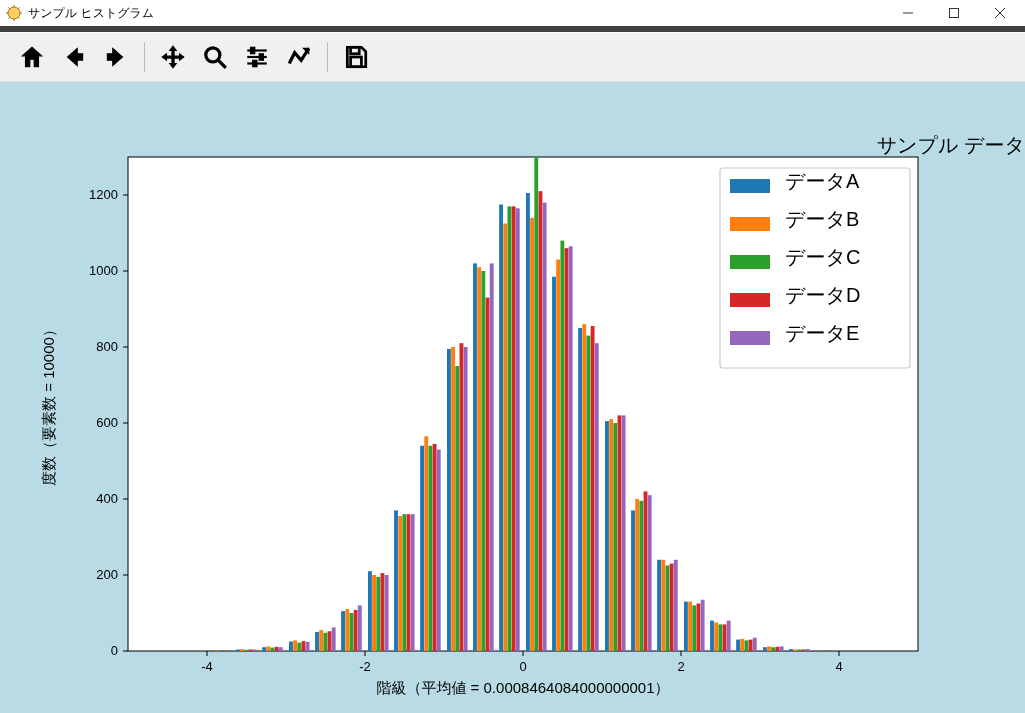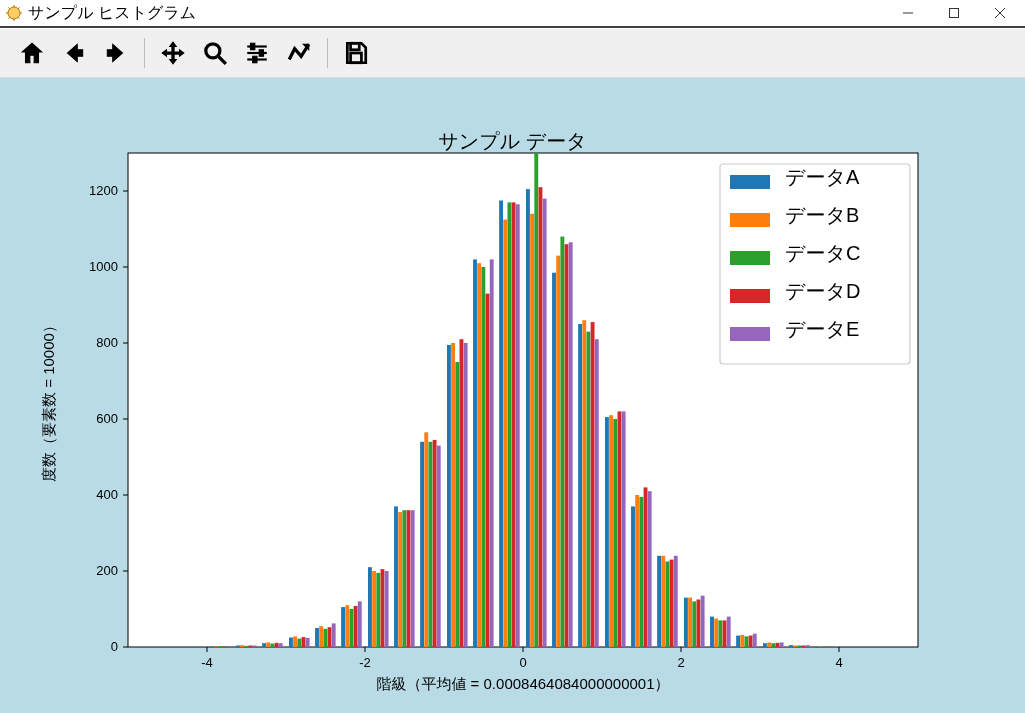--- a/index.html
+++ b/index.html
@@ -11,23 +11,23 @@
     background: #ffffff;
     overflow: hidden;
   }
   
   .titlebar {
     height: 26px;
     display: flex;
     align-items: center;
     padding: 0 2px 0 2px;
     background: #ffffff;
-    font-size: 16px;
+    font-size: 12px;
     color: #000;
-    border-bottom: 2px solid #404040;
+    border-bottom: 6px solid #404040;
   }
   .titlebar .app-icon {
     width: 16px; height: 16px;
     margin: 0 6px 0 4px;
   }
   .titlebar .title-text { flex: 0 0 auto; }
   .titlebar .spacer { flex: 1 1 auto; }
   .winbtn {
     width: 46px;
     height: 26px;
@@ -64,21 +64,21 @@
   
   .plot-wrapper {
     width: 1025px;
     height: 639px; 
     background: #b8dbe6;
     position: relative;
   }
   .plot-title {
     position: absolute;
     width: 100%;
-    text-align: center;
+    text-align: right;
     top: 50px;
     font:  20px "Arial", "Yu Gothic", sans-serif;
     color: #000;
   }
   svg.axes-svg {
     position: absolute;
     left: 0; top: 0;
     width: 1025px;
     height: 639px;
     overflow: visible;

